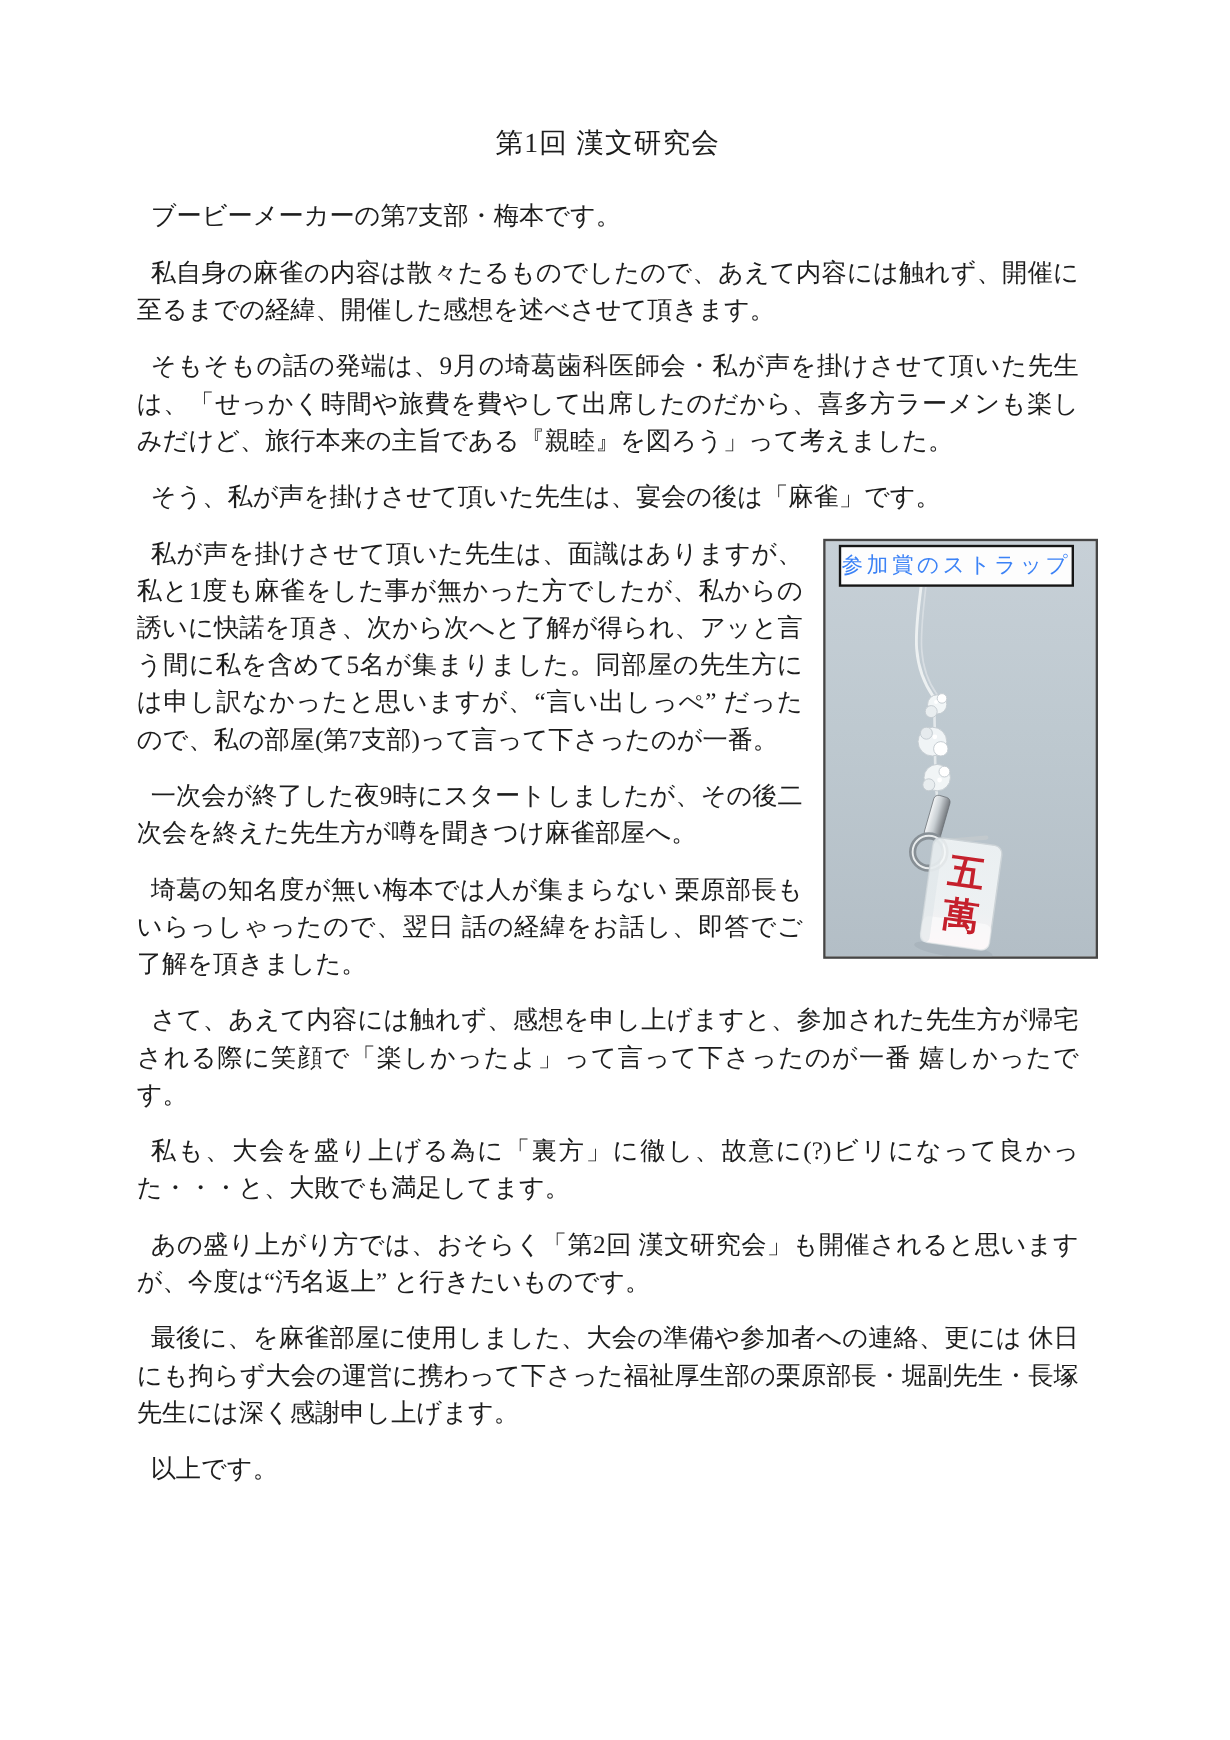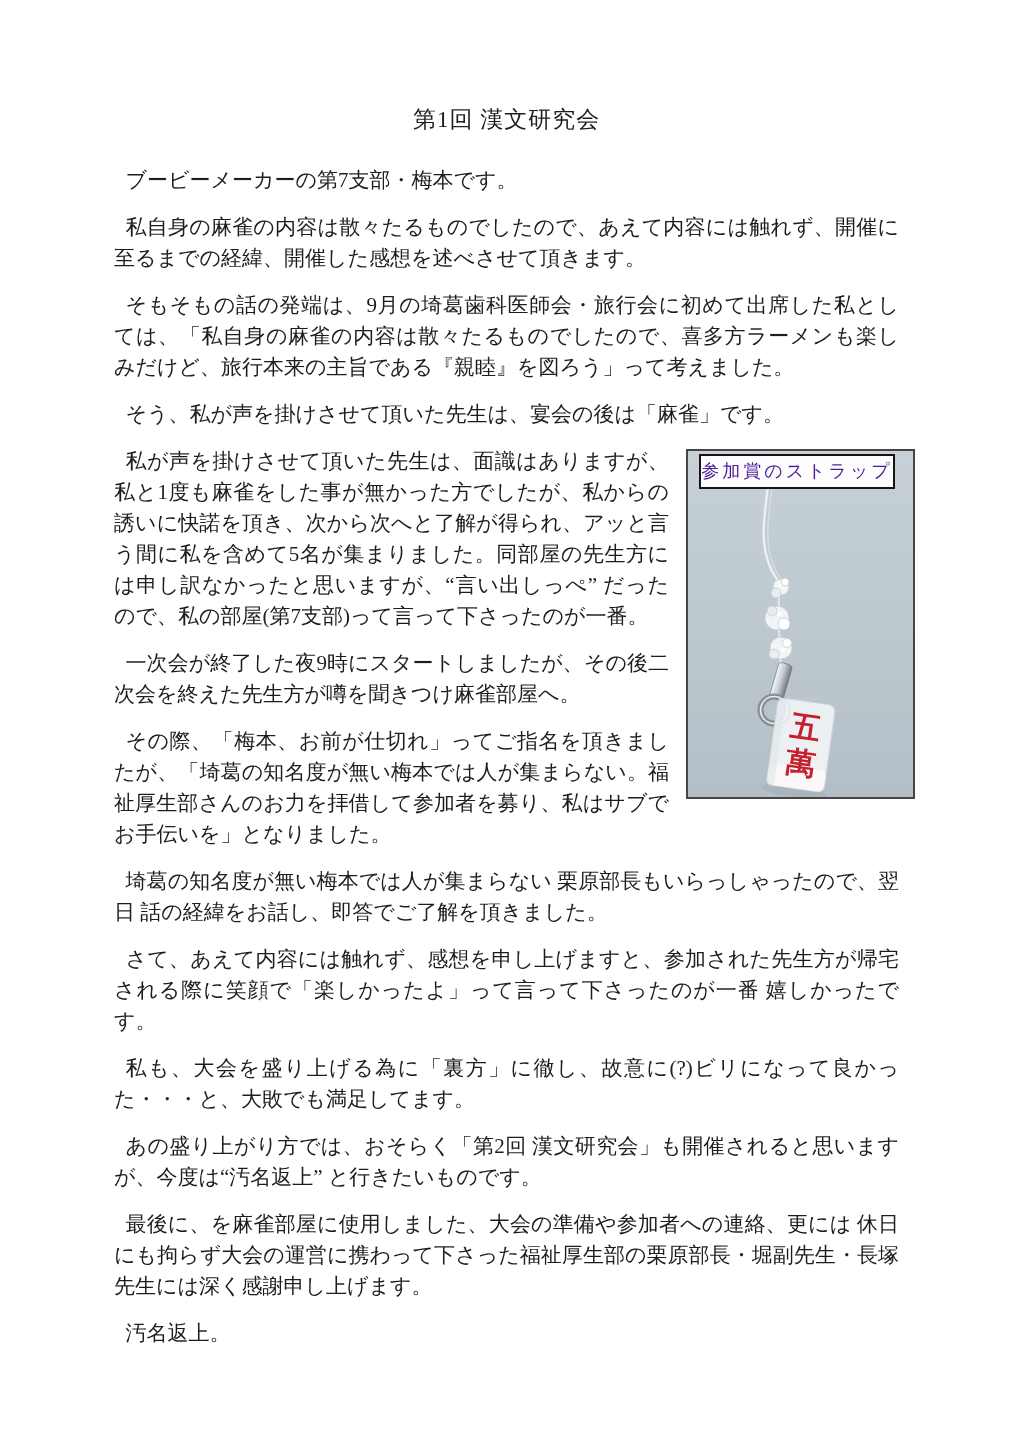--- a/index.html
+++ b/index.html
@@ -56,41 +56,41 @@
     top: 3px;
     left: 11px;
     width: 192px;
     height: 31px;
     border: 2px solid #151515;
     background: #fdfdfd;
     font-size: 18px;
     line-height: 31px;
     text-align: center;
     letter-spacing: 3px;
-    color: #4c1d95;
+    color: #3b82f6;
     z-index: 2;
   }
   .tile-text {
     font-family: "Liberation Serif", "DejaVu Serif", serif;
     font-weight: bold;
     font-size: 30px;
   }
 </style>
 </head>
 <body>
 
 <div class="page">
 
   <h1 class="doc-title">第1回 漢文研究会</h1>
 
   <div class="content">
 
     <p>ブービーメーカーの第7支部・梅本です。</p>
     <p>私自身の麻雀の内容は散々たるものでしたので、あえて内容には触れず、開催に至るまでの経緯、開催した感想を述べさせて頂きます。</p>
-    <p>そもそもの話の発端は、9月の埼葛歯科医師会・旅行会に初めて出席した私としては、「私自身の麻雀の内容は散々たるものでしたので、喜多方ラーメンも楽しみだけど、旅行本来の主旨である『親睦』を図ろう」って考えました。</p>
+    <p>そもそもの話の発端は、9月の埼葛歯科医師会・私が声を掛けさせて頂いた先生は、「せっかく時間や旅費を費やして出席したのだから、喜多方ラーメンも楽しみだけど、旅行本来の主旨である『親睦』を図ろう」って考えました。</p>
     <p>そう、私が声を掛けさせて頂いた先生は、宴会の後は「麻雀」です。</p>
 
     <figure class="photo">
       <div class="caption-box">参加賞のストラップ</div>
       <svg viewBox="0 0 225 346">
         <defs>
           <linearGradient id="silverGrad" x1="0" y1="0" x2="1" y2="0">
             <stop offset="0" stop-color="#f4f6f7"></stop>
             <stop offset="0.45" stop-color="#c9cfd3"></stop>
             <stop offset="1" stop-color="#74797e"></stop>
@@ -139,22 +139,21 @@
           <rect x="-29" y="22" width="58" height="22" rx="6" fill="#ffffff" opacity="0.5"></rect>
           <rect x="-29" y="-44" width="8" height="88" rx="4" fill="#dde4e7" opacity="0.55"></rect>
           <text class="tile-text" x="2" y="-8" text-anchor="middle" fill="#c5202c">五</text>
           <text class="tile-text" x="2" y="28" text-anchor="middle" fill="#c5202c">萬</text>
         </g>
       </svg>
     </figure>
 
     <p>私が声を掛けさせて頂いた先生は、面識はありますが、私と1度も麻雀をした事が無かった方でしたが、私からの誘いに快諾を頂き、次から次へと了解が得られ、アッと言う間に私を含めて5名が集まりました。同部屋の先生方には申し訳なかったと思いますが、“言い出しっぺ” だったので、私の部屋(第7支部)って言って下さったのが一番。</p>
     <p>一次会が終了した夜9時にスタートしましたが、その後二次会を終えた先生方が噂を聞きつけ麻雀部屋へ。</p>
-    <p>その際、「梅本、お前が仕切れ」ってご指名を頂きましたが、「埼葛の知名度が無い梅本では人が集まらない。福祉厚生部さんのお力を拝借して参加者を募り、私はサブでお手伝いを」となりました。</p>
     <p>埼葛の知名度が無い梅本では人が集まらない 栗原部長もいらっしゃったので、翌日 話の経緯をお話し、即答でご了解を頂きました。</p>
     <p>さて、あえて内容には触れず、感想を申し上げますと、参加された先生方が帰宅される際に笑顔で「楽しかったよ」って言って下さったのが一番 嬉しかったです。</p>
     <p>私も、大会を盛り上げる為に「裏方」に徹し、故意に(?)ビリになって良かった・・・と、大敗でも満足してます。</p>
     <p>あの盛り上がり方では、おそらく「第2回 漢文研究会」も開催されると思いますが、今度は“汚名返上” と行きたいものです。</p>
     <p>最後に、を麻雀部屋に使用しました、大会の準備や参加者への連絡、更には 休日にも拘らず大会の運営に携わって下さった福祉厚生部の栗原部長・堀副先生・長塚先生には深く感謝申し上げます。</p>
-    <p>汚名返上。</p>
+    <p>以上です。</p>
 
   </div>
 </div>
 
 </body></html>

